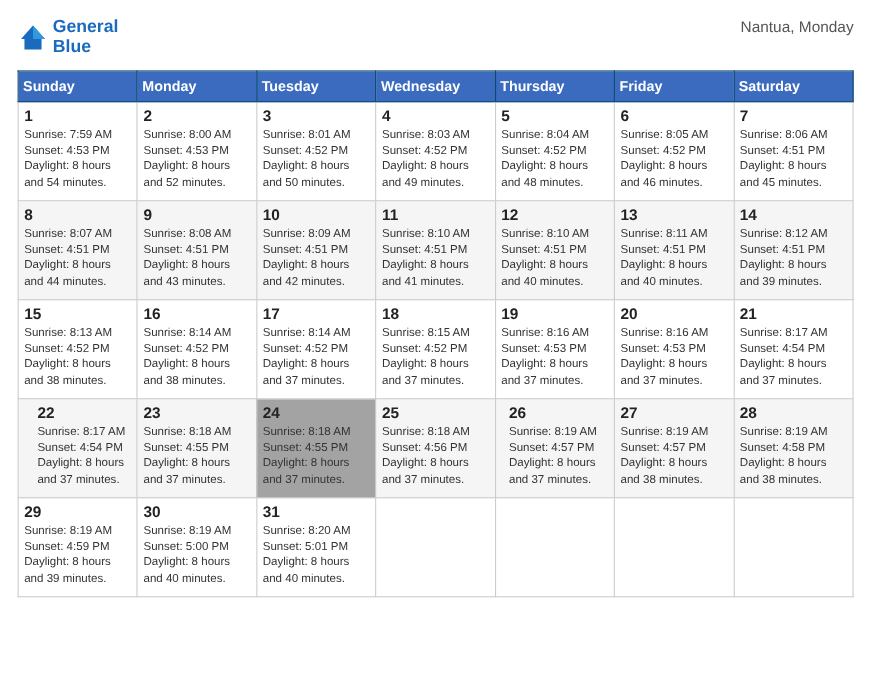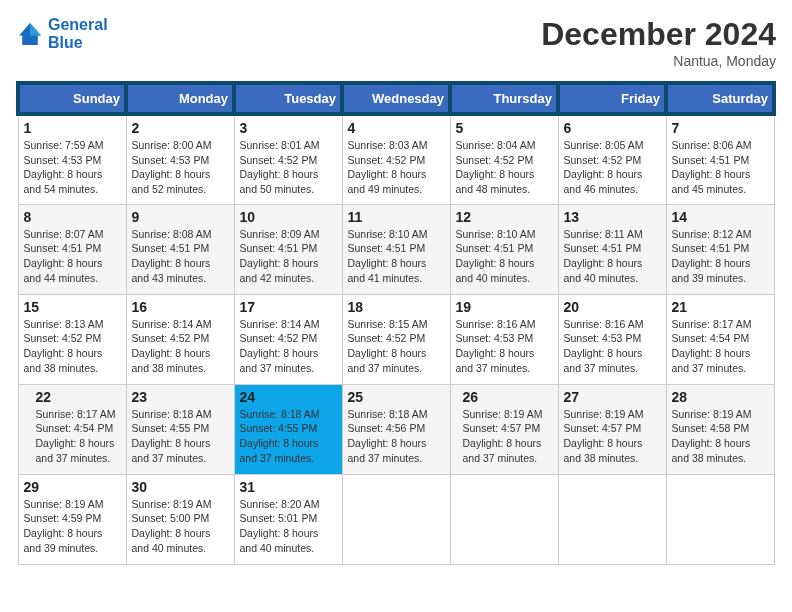--- a/index.html
+++ b/index.html
@@ -39,24 +39,24 @@
     }
     .calendar {
       width: 100%;
       border-collapse: collapse;
       font-size: 11px;
     }
     .calendar th {
       background: #3a6bbf;
       color: #fff;
       padding: 6px 4px;
-      text-align: right;
+      text-align: left;
       font-size: 13px;
       font-weight: bold;
-      border: 4px solid #0c4a6e;
+      border: 1px solid #0c4a6e;
     }
     .calendar td {
       border: 1px solid #ccc;
       padding: 4px 5px;
       vertical-align: top;
       width: calc(100% / 7);
       background: #fff;
       min-height: 80px;
     }
     .calendar tr:nth-child(even) td {
@@ -89,21 +89,20 @@
     <svg class="logo-icon" viewBox="0 0 36 36">
       <polygon points="18,4 32,20 28,20 28,32 8,32 8,20 4,20" fill="#1a6bbf"></polygon>
       <polygon points="18,4 32,20 18,20" fill="#3399dd"></polygon>
     </svg>
     <div>
       <div style="font-size:16px;font-weight:bold;color:#1a6bbf;">General</div>
       <div style="font-size:16px;font-weight:bold;color:#1a6bbf;">Blue</div>
     </div>
   </div>
   <div class="title-block">
-    <div class="month-title">December 2024</div>
     <div class="location">Nantua, Monday</div>
   </div>
 </div>
 
 <table class="calendar">
   <thead>
     <tr>
     <th>Sunday</th>
         <th>Monday</th>
         <th>Tuesday</th>
@@ -298,21 +297,21 @@
           </div>
         </td>
         <td style="background: rgb(245, 245, 245); margin-left: 24px;">
           <span class="day-num">23</span>
           <div class="day-info">
             Sunrise: 8:18 AM<br>
             Sunset: 4:55 PM<br>
             Daylight: 8 hours and 37 minutes.
           </div>
         </td>
-        <td style="background: #0ea5e9;">
+        <td style="background: #a3a3a3;">
           <span class="day-num">24</span>
           <div class="day-info">
             Sunrise: 8:18 AM<br>
             Sunset: 4:55 PM<br>
             Daylight: 8 hours and 37 minutes.
           </div>
         </td>
         <td style="background: rgb(245, 245, 245);">
           <span class="day-num">25</span>
           <div class="day-info">

